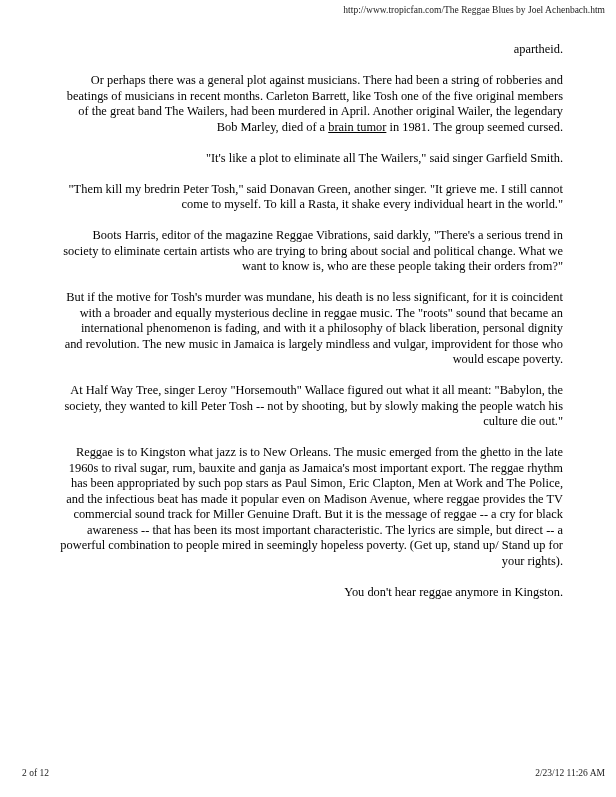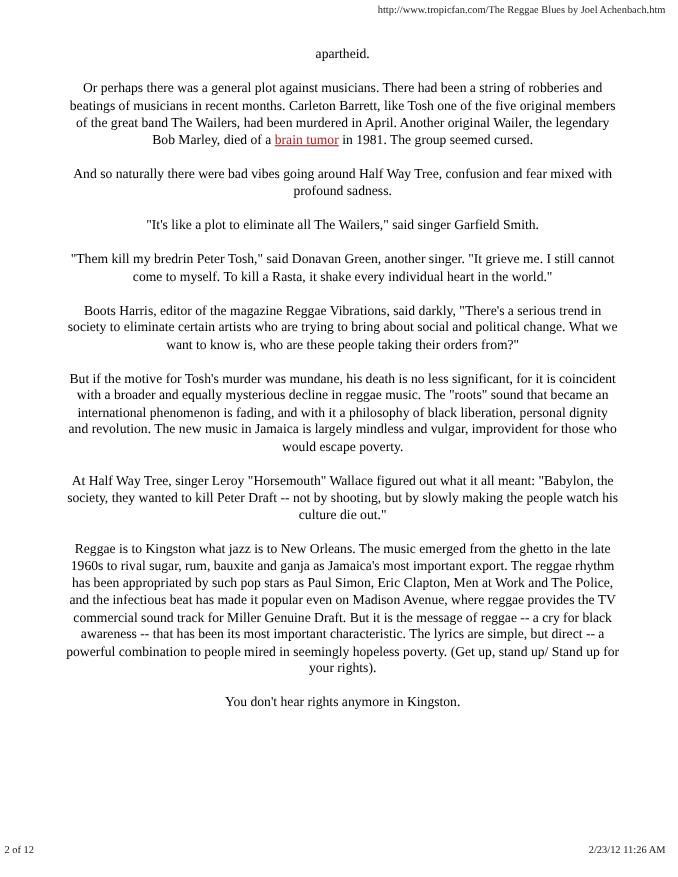--- a/index.html
+++ b/index.html
@@ -28,45 +28,45 @@
     color: #1a1a1a;
     padding-left: 25px;
   }
   .article {
     position: absolute;
     left: 60px;
     top: 28px;
     width: 503px;
     font-size: 12.4px;
     line-height: 15.5px;
-    text-align: center;
+    text-align: right;
   }
   .article p {
     margin: 15.5px 0 0 0;
     padding: 0;
   }
   .article p:first-child {
     margin-top: 14px;
   }
   a.inline-link {
-    color: #b91c1c;
+    color: #000000;
     text-decoration: underline;
     cursor: pointer;
   }
   .print-footer {
     position: absolute;
     left: 0;
     right: 0;
     top: 768px;
     font-size: 9.5px;
     color: #1a1a1a;
   }
   .print-footer .page-number {
     position: absolute;
-    left: 4px;
+    left: 22px;
     top: 0;
   }
   .print-footer .timestamp {
     position: absolute;
     right: 11px;
     top: 0;
   }
 </style>
 </head>
 <body>
@@ -75,37 +75,36 @@
 
   <div class="print-header">
     <span>http://www.tropicfan.com/The Reggae Blues by Joel Achenbach.htm</span>
   </div>
 
   <div class="article">
     <p>apartheid.</p>
 
     <p><span>Or perhaps there was a general plot against musicians. There had been a string of robberies and beatings of musicians in recent months. Carleton Barrett, like Tosh one of the five original members of the great band The Wailers, had been murdered in April. Another original Wailer, the legendary Bob Marley, died of a </span><a class="inline-link">brain tumor</a><span> in 1981. The group seemed cursed.</span></p>
 
-    <p>And so naturally there were bad vibes going around Half Way Tree, confusion and fear mixed with profound sadness.</p>
 
     <p>"It's like a plot to eliminate all The Wailers," said singer Garfield Smith.</p>
 
     <p>"Them kill my bredrin Peter Tosh," said Donavan Green, another singer. "It grieve me. I still cannot come to myself. To kill a Rasta, it shake every individual heart in the world."</p>
 
     <p>Boots Harris, editor of the magazine Reggae Vibrations, said darkly, "There's a serious trend in society to eliminate certain artists who are trying to bring about social and political change. What we want to know is, who are these people taking their orders from?"</p>
 
 
 
     <p>But if the motive for Tosh's murder was mundane, his death is no less significant, for it is coincident with a broader and equally mysterious decline in reggae music. The "roots" sound that became an international phenomenon is fading, and with it a philosophy of black liberation, personal dignity and revolution. The new music in Jamaica is largely mindless and vulgar, improvident for those who would escape poverty.</p>
 
-    <p>At Half Way Tree, singer Leroy "Horsemouth" Wallace figured out what it all meant: "Babylon, the society, they wanted to kill Peter Draft -- not by shooting, but by slowly making the people watch his culture die out."</p>
+    <p>At Half Way Tree, singer Leroy "Horsemouth" Wallace figured out what it all meant: "Babylon, the society, they wanted to kill Peter Tosh -- not by shooting, but by slowly making the people watch his culture die out."</p>
 
     <p>Reggae is to Kingston what jazz is to New Orleans. The music emerged from the ghetto in the late 1960s to rival sugar, rum, bauxite and ganja as Jamaica's most important export. The reggae rhythm has been appropriated by such pop stars as Paul Simon, Eric Clapton, Men at Work and The Police, and the infectious beat has made it popular even on Madison Avenue, where reggae provides the TV commercial sound track for Miller Genuine Draft. But it is the message of reggae -- a cry for black awareness -- that has been its most important characteristic. The lyrics are simple, but direct -- a powerful combination to people mired in seemingly hopeless poverty. (Get up, stand up/ Stand up for your rights).</p>
 
-    <p>You don't hear rights anymore in Kingston.</p>
+    <p>You don't hear reggae anymore in Kingston.</p>
   </div>
 
   <div class="print-footer">
     <span class="page-number">2 of 12</span>
     <span class="timestamp">2/23/12 11:26 AM</span>
   </div>
 
 </div>
 
 </body></html>

